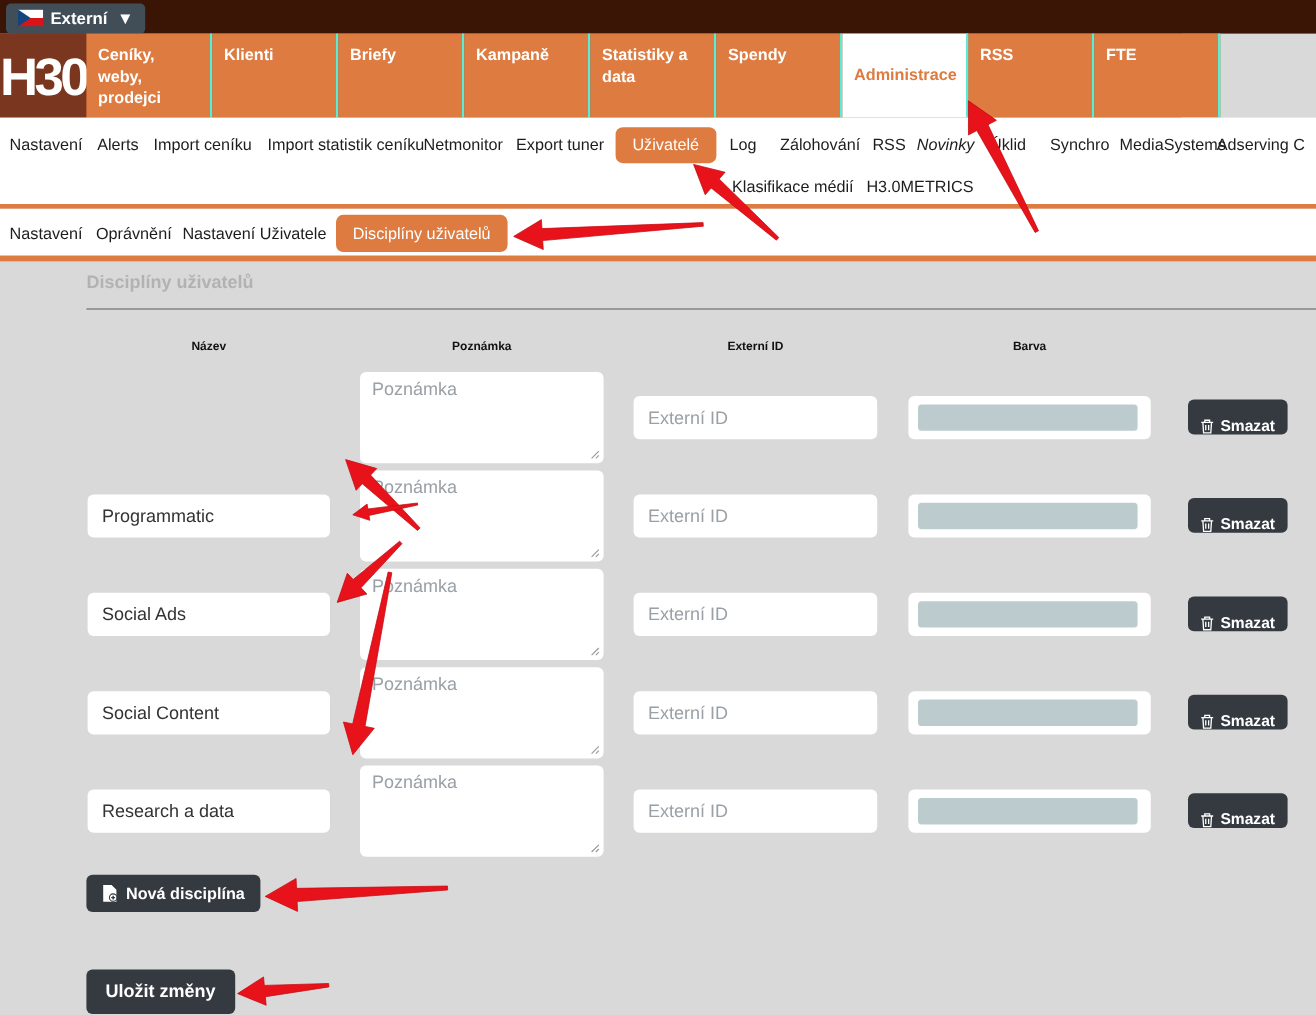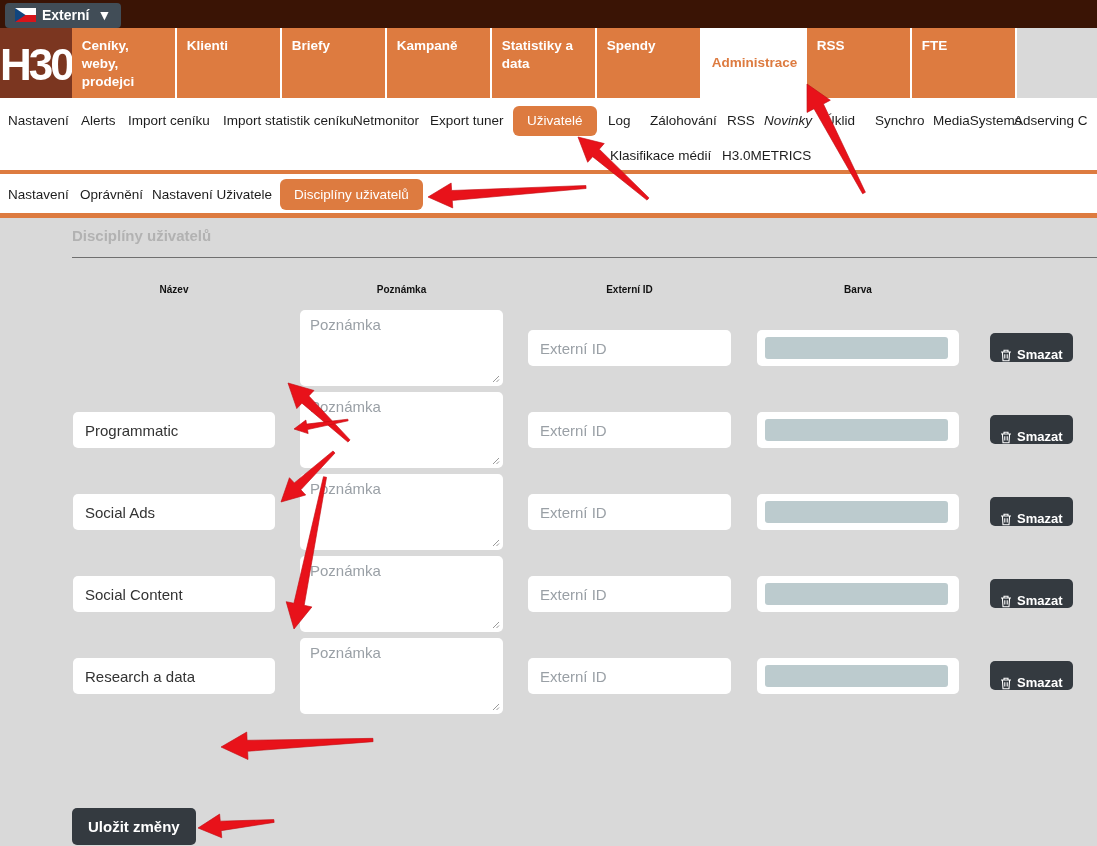--- a/index.html
+++ b/index.html
@@ -16,21 +16,21 @@
   .topbar-right{display:flex;align-items:center;gap:18px;margin-right:12px;font-size:13px;font-weight:bold;}
   .topbar-right a{color:#fff;text-decoration:none;display:flex;align-items:center;gap:6px;cursor:pointer;}
   .badge{background:#f1efec;color:#dd7b40;border-radius:10px;padding:1px 8px;font-size:12px;font-weight:bold;}
   .user{display:flex;align-items:center;gap:5px;cursor:pointer;}
 
   
   #mainnav{position:absolute;top:28px;left:0;width:985px;height:70px;background:#7b3620;display:flex;}
   #logo{width:120px;height:70px;background:#7b3620;color:#fff;font-size:44px;font-weight:bold;
         letter-spacing:-3px;text-align:center;line-height:74px;cursor:pointer;}
   #mainnav-tabs{display:flex;}
-  .tab{flex:0 0 105px;width:105px;height:70px;background:#dd7b40;border-right:2px solid #ffffff;
+  .tab{flex:0 0 105px;width:105px;height:70px;background:#dd7b40;border-right:2px solid #5eead4;
        color:#fff;font-size:13.5px;font-weight:bold;line-height:1.35;padding:9px 10px;cursor:pointer;}
   .tab.active{background:#fff;color:#dd7b40;padding-top:26px;text-align:center;}
   .nav-filler{flex:1;background:#7b3620;}
 
   
   #subnav{position:absolute;top:98px;left:0;width:1097px;height:72px;background:#fff;}
   .snav-link{position:absolute;top:15px;font-size:13.5px;color:#1d1d1d;text-decoration:none;
              white-space:nowrap;cursor:pointer;}
   .snav-link.row2{top:50px;}
   .snav-btn{position:absolute;top:8px;height:30px;line-height:30px;background:#dd7b40;color:#fff;
@@ -239,20 +239,28 @@
       </div>
       <button class="del-btn">
         <svg width="12" height="13" viewBox="0 0 12 13">
           <path d="M1 3h10M4 3V1.2h4V3M2.4 3l.6 8.8h6l.6-8.8M4.8 5.2v4.4M7.2 5.2v4.4" stroke="#fff" stroke-width="1.1" fill="none"></path>
         </svg>
         <span>Smazat</span>
       </button>
     </div>
   </div>
 
+    <button id="new-btn" class="dark-btn">
+      <svg width="13" height="15" viewBox="0 0 13 15">
+        <path d="M1 0.5h7l4 4v10H1z" fill="#ffffff"></path>
+        <circle cx="9.3" cy="11" r="3.1" fill="#ffffff" stroke="#343a40" stroke-width="0.9"></circle>
+        <path d="M9.3 9.4v3.2M7.7 11h3.2" stroke="#343a40" stroke-width="1.2"></path>
+      </svg>
+      <span>Nová disciplína</span>
+    </button>
 
     <button id="save-btn" class="dark-btn">
       <span>Uložit změny</span>
     </button>
   </main>
 
   <svg id="arrows-overlay">
       <polygon points="0,0 24,-12.5 24,-5 93.50935782048768,-1.5 93.50935782048768,1.5 24,5 24,12.5" transform="translate(578,137) rotate(41.53177074108286)" fill="#e8121a" stroke="#c20d13" stroke-width="0.6"></polygon>
       <polygon points="0,0 25.200000000000003,-13.125 25.200000000000003,-5.25 123.00406497347964,-1.5750000000000002 123.00406497347964,1.5750000000000002 25.200000000000003,5.25 25.200000000000003,13.125" transform="translate(807,84) rotate(62.39332214691204)" fill="#e8121a" stroke="#c20d13" stroke-width="0.6"></polygon>
       <polygon points="0,0 24,-12.5 24,-5 158.31613941730643,-1.5 158.31613941730643,1.5 24,5 24,12.5" transform="translate(428,197) rotate(-3.6214847041173406)" fill="#e8121a" stroke="#c20d13" stroke-width="0.6"></polygon>

